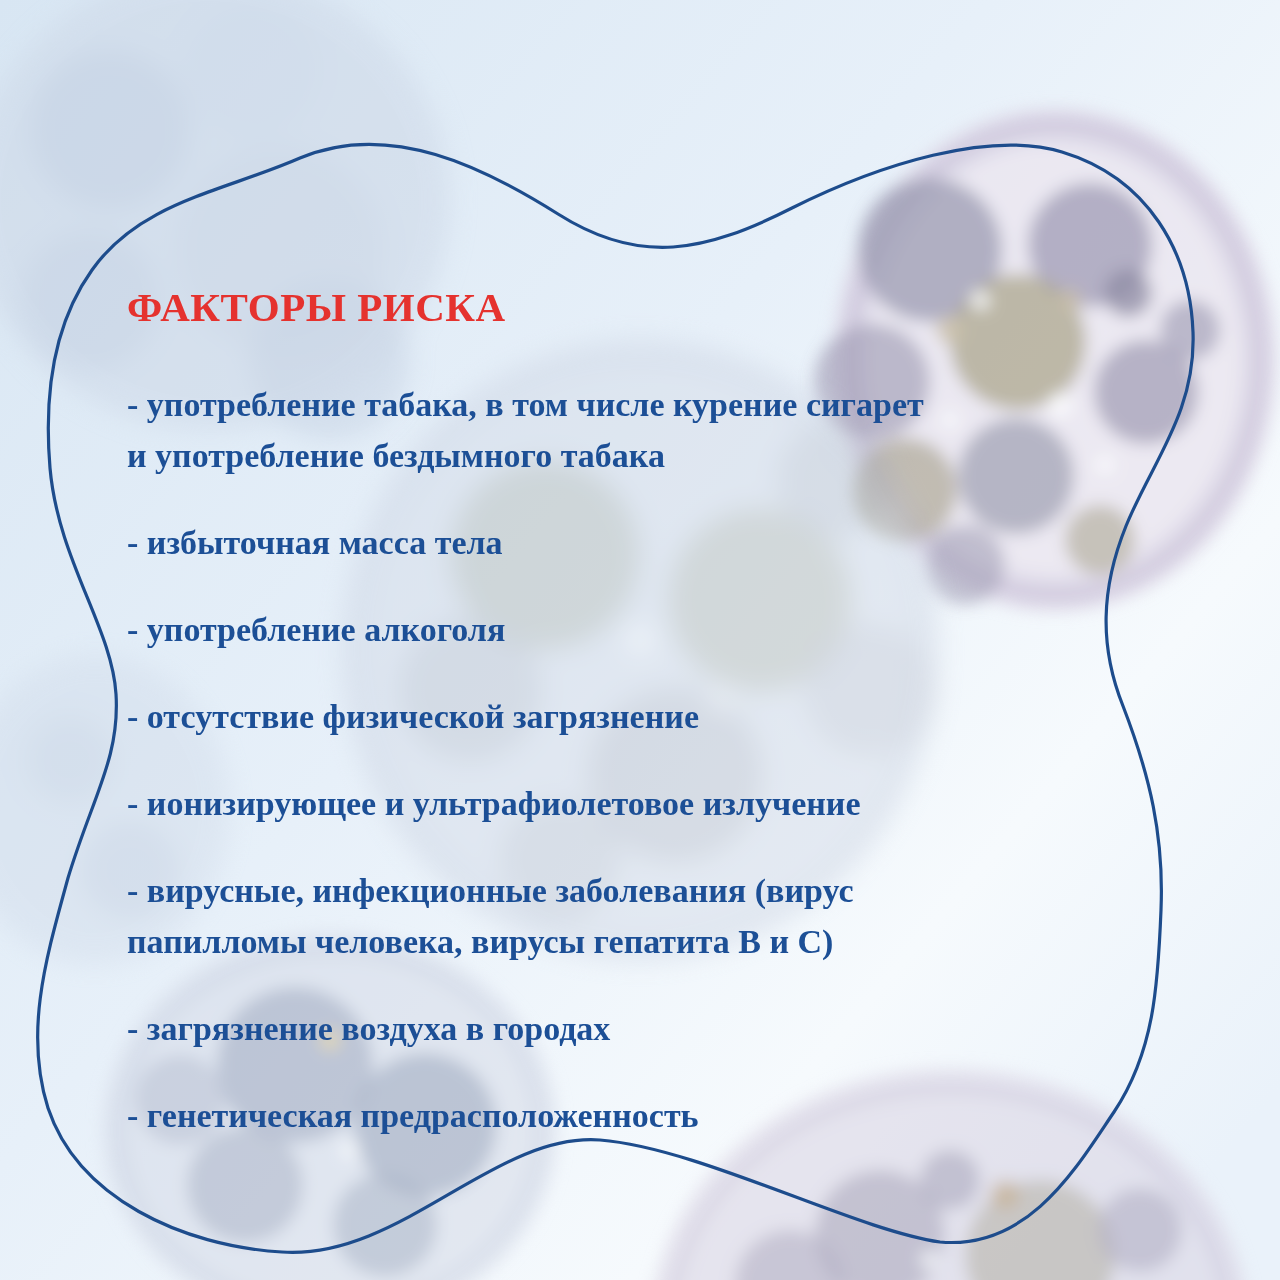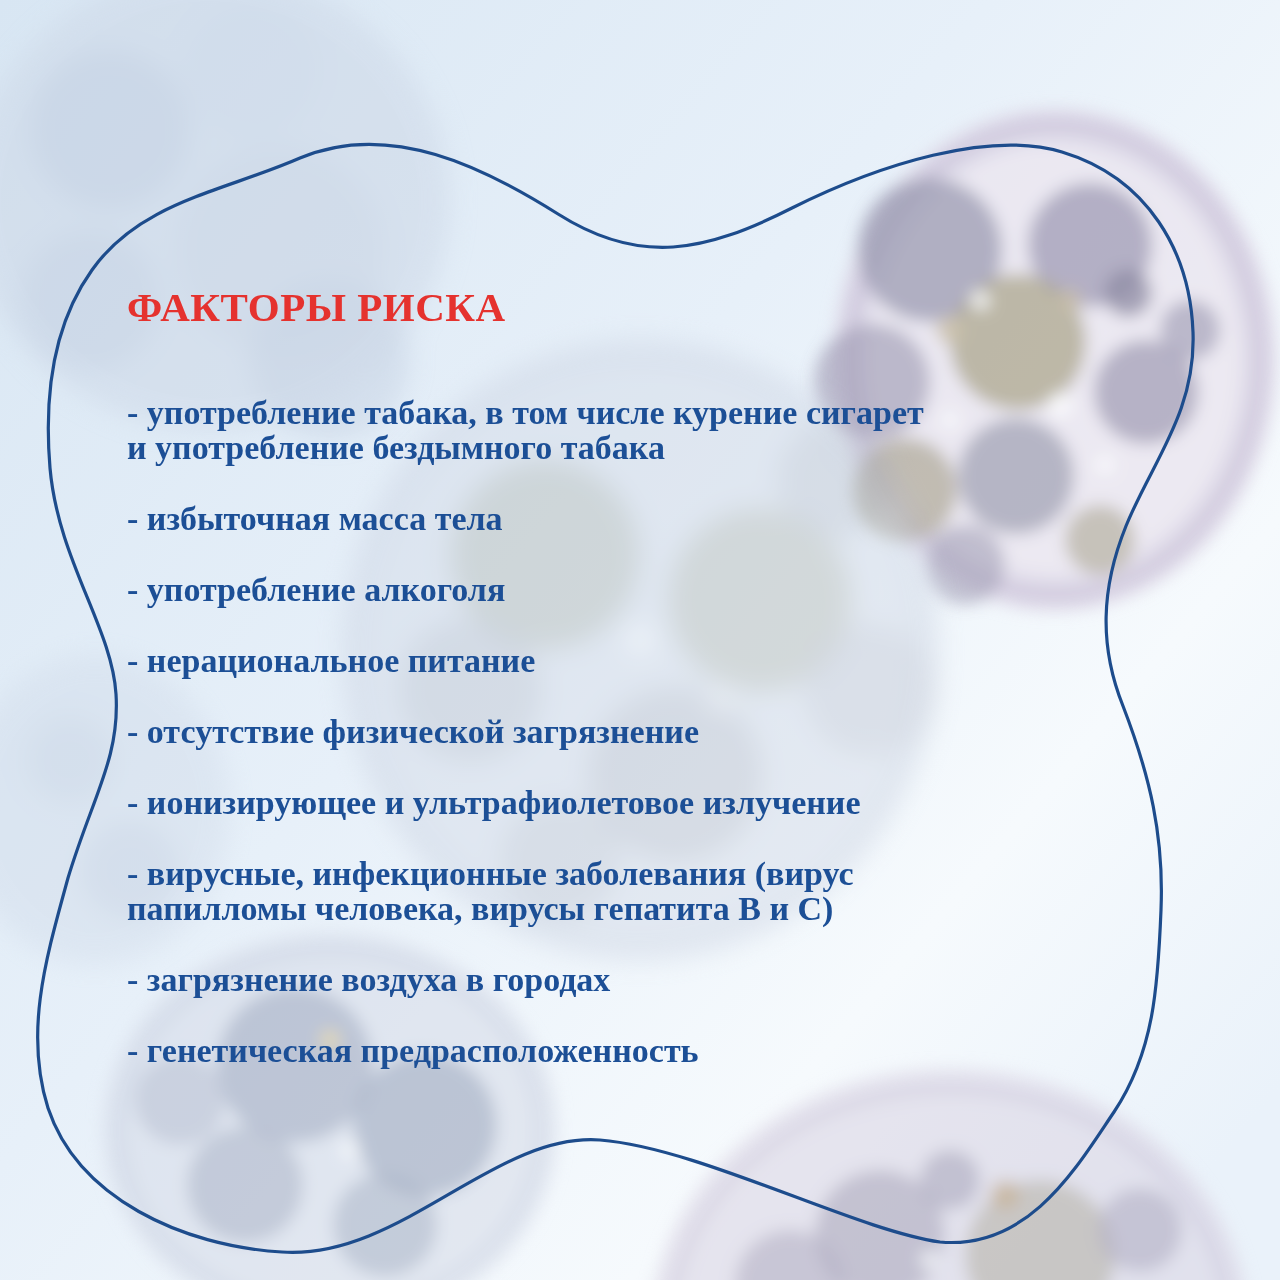--- a/index.html
+++ b/index.html
@@ -12,29 +12,29 @@
     width:1280px;height:1280px;overflow:hidden;
     font-family:"Liberation Serif","DejaVu Serif",serif;
   }
   .stage{position:relative;width:1280px;height:1280px;overflow:hidden;}
   .bg-art{position:absolute;inset:0;width:1280px;height:1280px;display:block;}
   .blob{fill:none;stroke:var(--outline-blue,#1d4c8c);stroke-width:3.2;stroke-linecap:round;}
   .content{
     position:absolute;left:127px;top:283px;width:1035px;
   }
   .content h1{
-    margin:0 0 64px 0;
+    margin:0 0 48px 0;
     font-size:41px;line-height:48px;font-weight:bold;
     color:var(--title-red,#e5322e);
     letter-spacing:0.5px;
   }
   .content ul{list-style:none;margin:0;padding:0;}
   .content li{
     margin:0 0 36px 0;
-    font-size:34px;line-height:35px;font-weight:bold;
+    font-size:34px;line-height:51px;font-weight:bold;
     color:var(--text-blue,#1c4f96);
     white-space:pre-line;
   }
 </style>
 </head>
 <body>
 
 <div class="stage">
 
   <svg class="bg-art" viewBox="0 0 1280 1280" aria-hidden="true">
@@ -153,21 +153,20 @@
       Z"></path>
   </svg>
 
   <div class="content">
     <h1>ФАКТОРЫ РИСКА</h1>
     <ul>
       <li>- употребление табака, в том числе курение сигарет
 и употребление бездымного табака</li>
       <li>- избыточная масса тела</li>
       <li>- употребление алкоголя</li>
-      <li>- нерациональное питание</li>
       <li>- отсутствие физической загрязнение</li>
       <li>- ионизирующее и ультрафиолетовое излучение</li>
       <li>- вирусные, инфекционные заболевания (вирус
 папилломы человека, вирусы гепатита B и C)</li>
       <li>- загрязнение воздуха в городах</li>
       <li>- генетическая предрасположенность</li>
     </ul>
   </div>
 
 </div>

